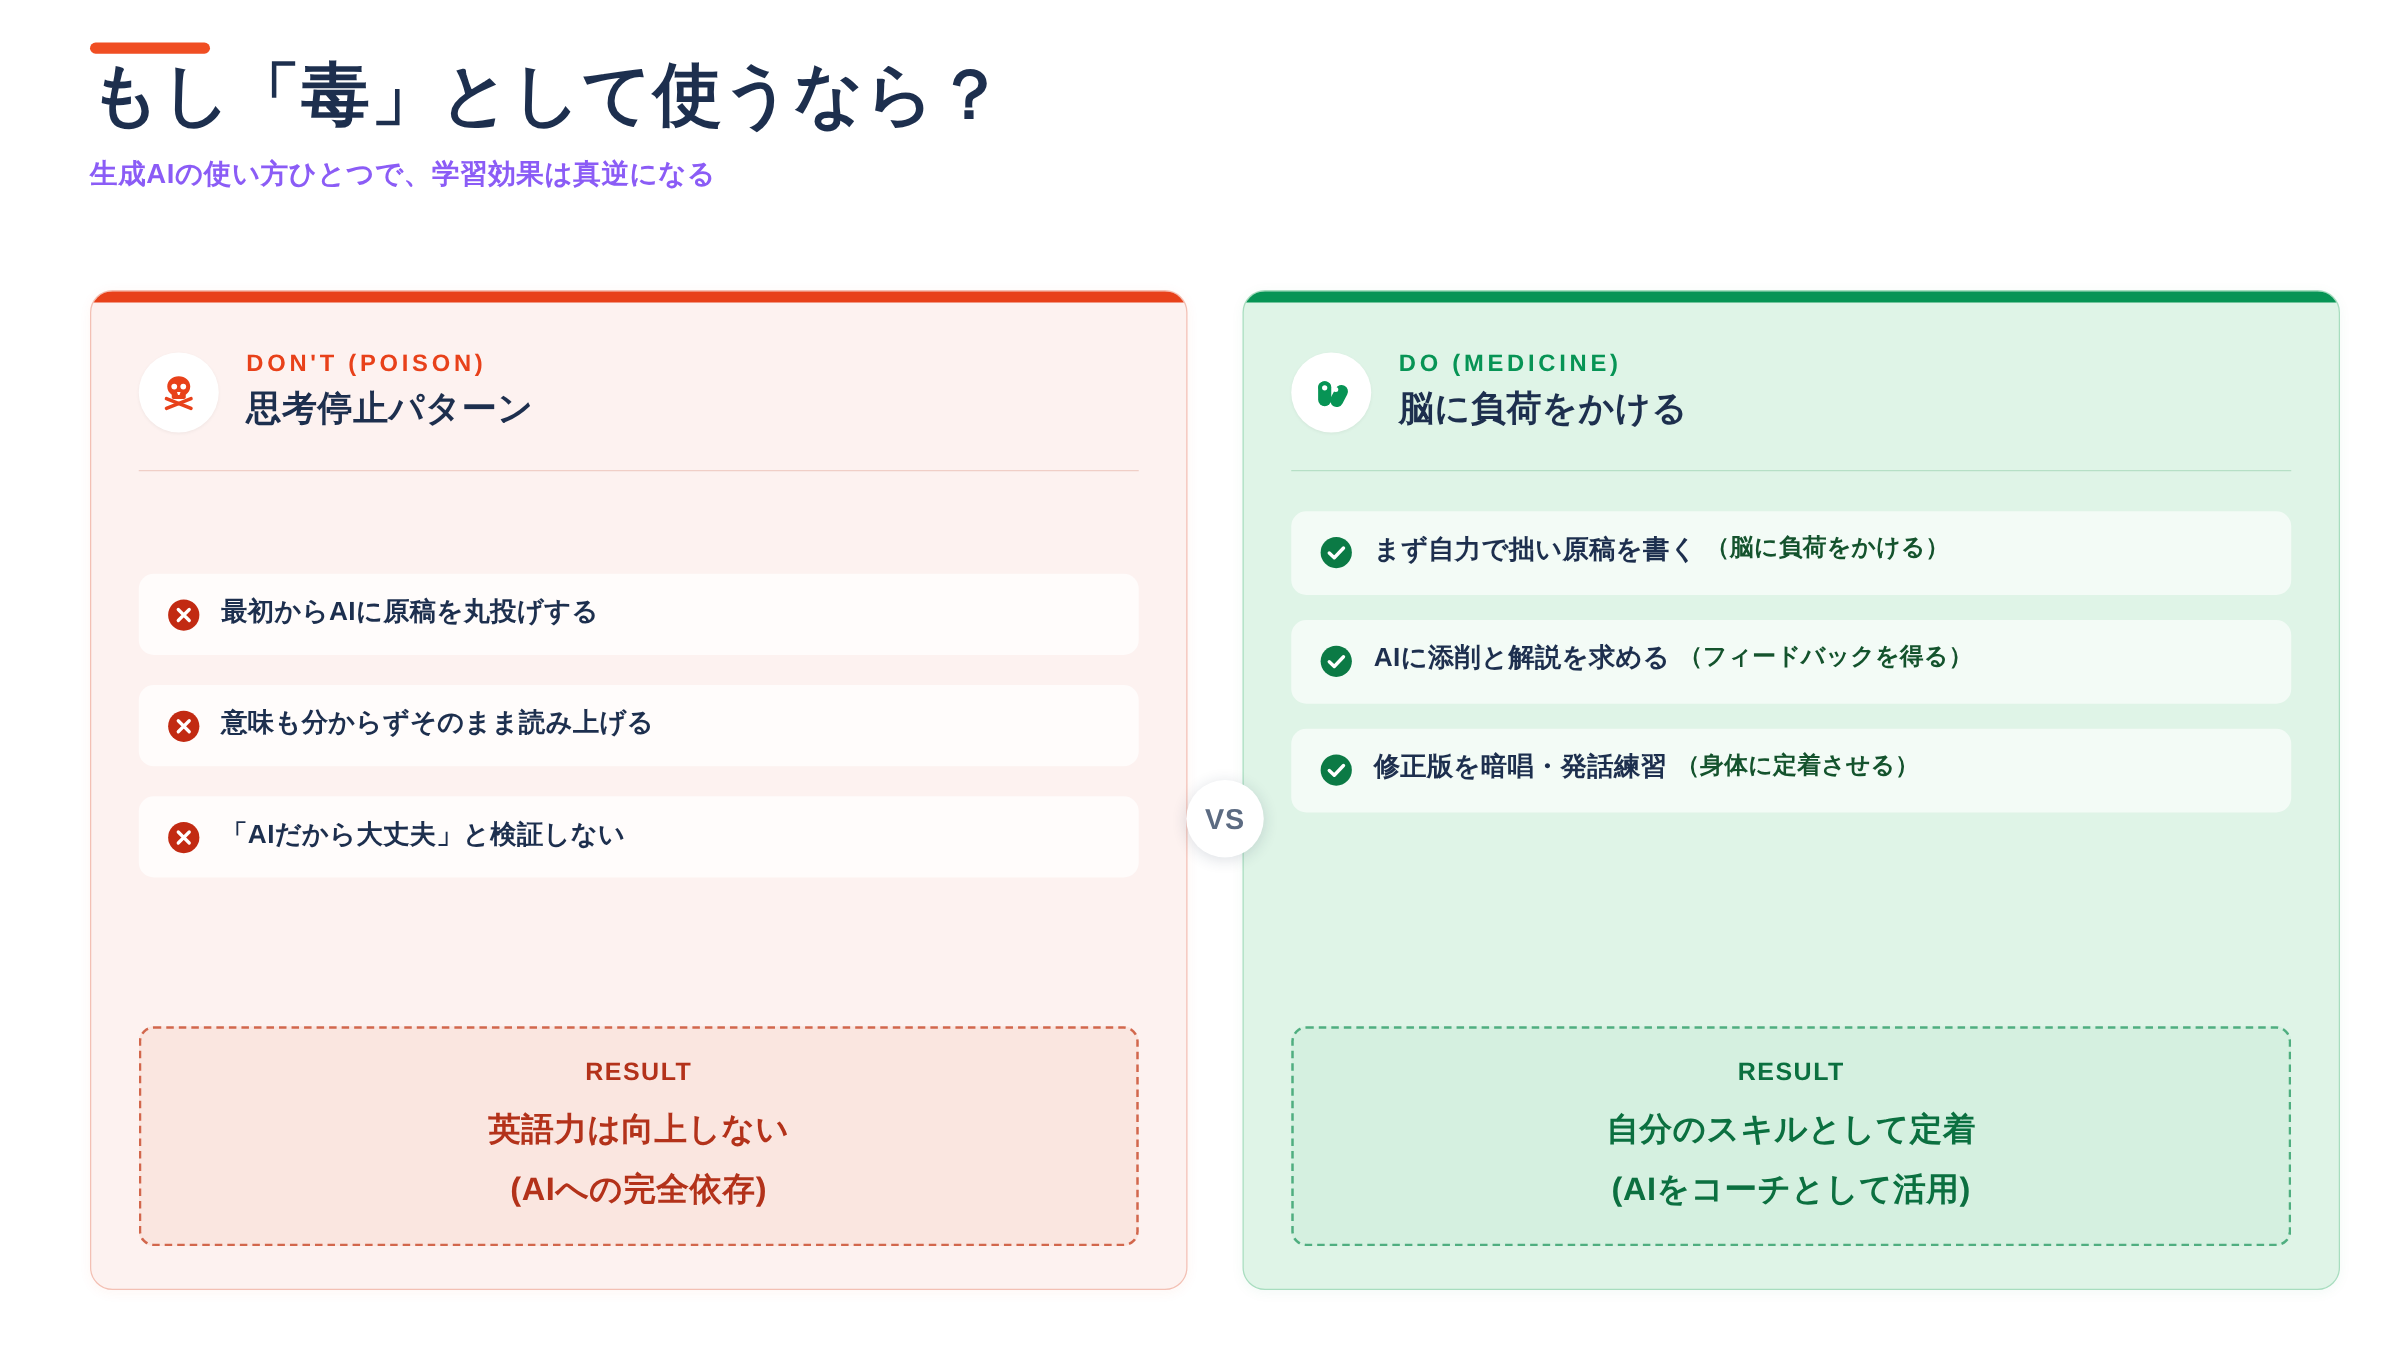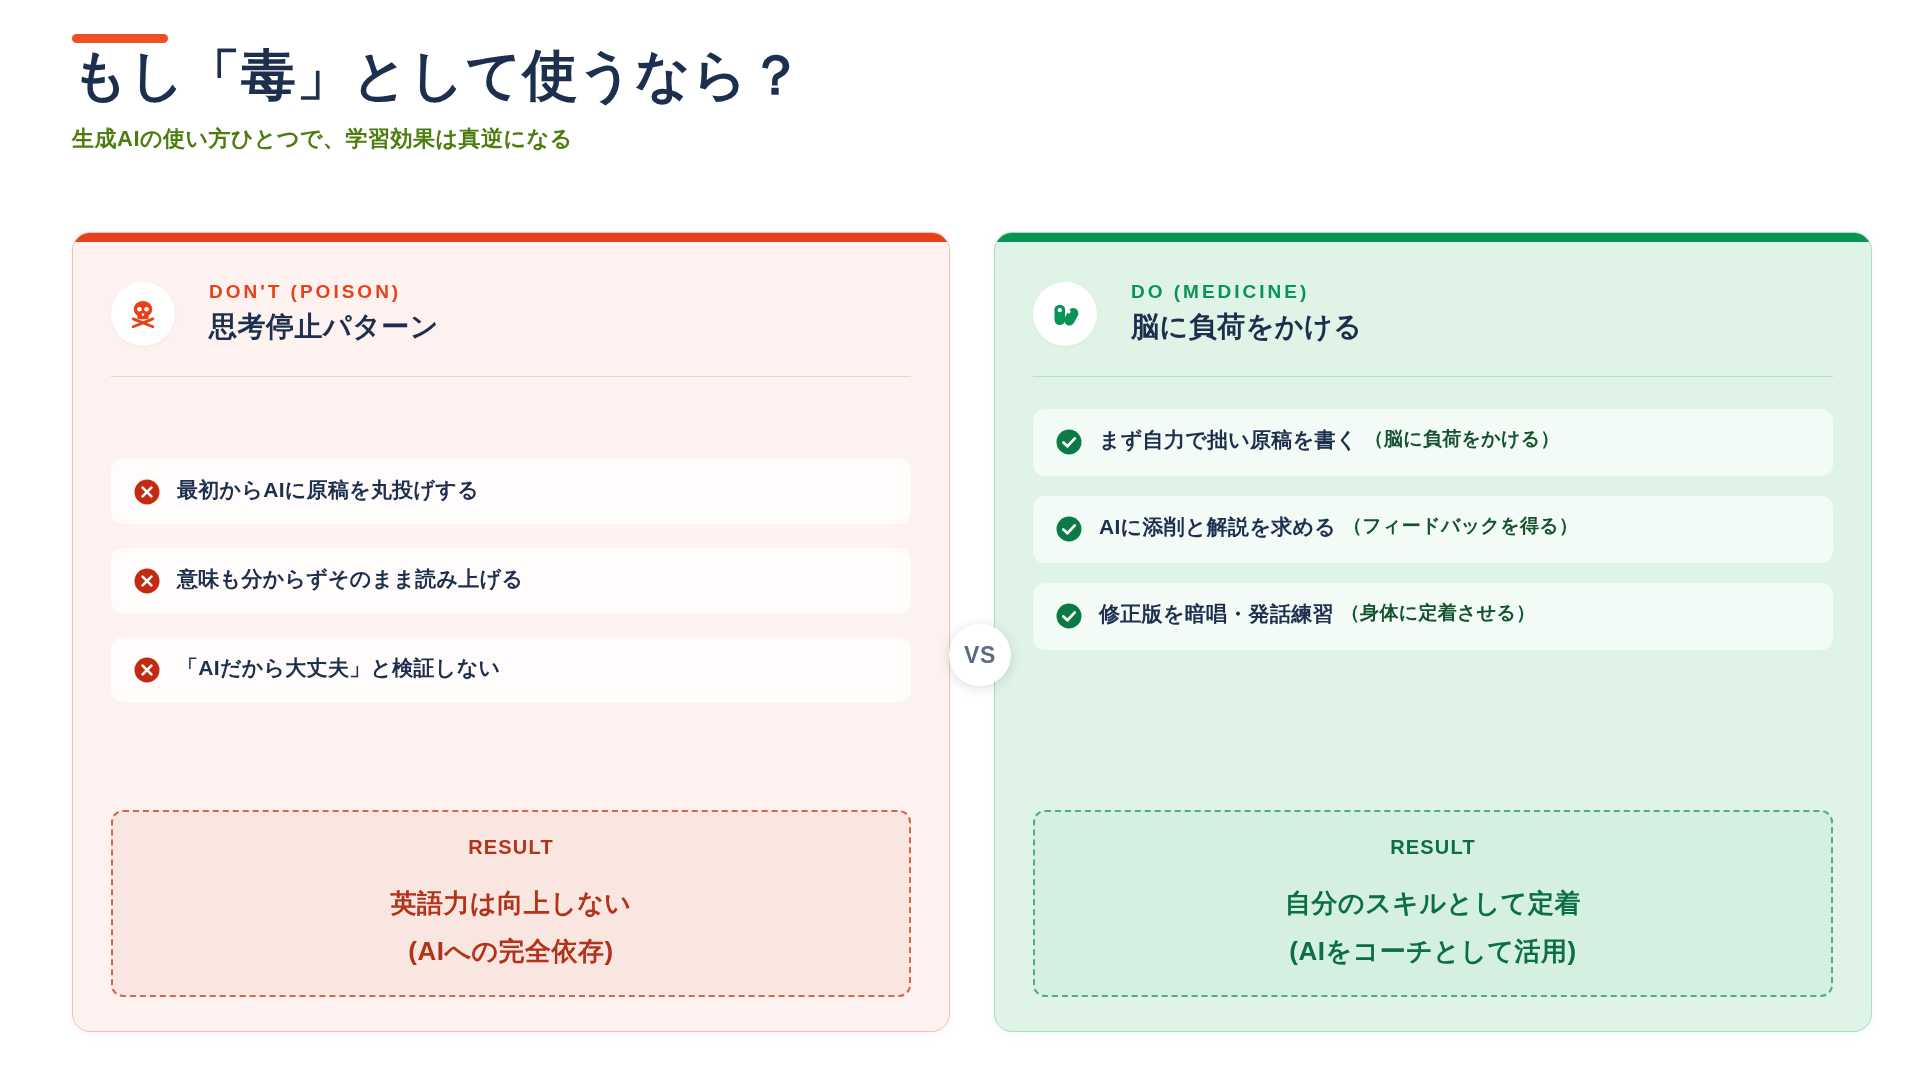--- a/index.html
+++ b/index.html
@@ -20,21 +20,21 @@
     font-weight:700;
     letter-spacing:0.5px;
     color:#1d2f4e;
     line-height:1.18;
     white-space:nowrap;
   }
   .page-subtitle {
     margin-top:16px;
     font-size:22px;
     font-weight:600;
-    color:#4d7c0f;
+    color:#8b5cf6;
     letter-spacing:0.5px;
     white-space:nowrap;
   }
 
   
   .cards { position:absolute; left:72px; top:232px; width:1800px; height:800px; display:flex; gap:44px; }
   .card {
     position:relative;
     width:878px;
     border-radius:18px;
@@ -53,21 +53,21 @@
   .card.poison .card-top-bar { background:#e8411a; }
 
   .card.medicine {
     background:#dff4e7;
     border:1.5px solid #a8ddbf;
     box-shadow:0 2px 10px rgba(0,140,70,0.05);
   }
   .card.medicine .card-top-bar { background:#079455; }
 
   
-  .card-head { display:flex; align-items:center; gap:34px; margin-top:8px; }
+  .card-head { display:flex; align-items:center; gap:22px; margin-top:8px; }
   .head-icon {
     width:64px; height:64px; border-radius:50%;
     background:#ffffff;
     display:flex; align-items:center; justify-content:center;
     flex:0 0 64px;
     box-shadow:0 1px 3px rgba(0,0,0,0.05);
   }
   .head-text { display:flex; flex-direction:column; gap:5px; }
   .kicker {
     font-size:19px; font-weight:700; letter-spacing:3px;
@@ -104,21 +104,21 @@
   
   .result {
     margin-top:auto;
     border-radius:12px;
     padding:24px 20px 26px 20px;
     text-align:center;
   }
   .card.poison .result { border:2px dashed #d2674c; background:rgba(248,220,212,0.55); }
   .card.medicine .result { border:2px dashed #4fae80; background:rgba(201,236,216,0.45); }
   .result-label { font-size:20px; font-weight:700; letter-spacing:1.2px; }
-  .result-line { font-size:26px; font-weight:700; letter-spacing:0.5px; margin-top:28px; line-height:1.3; }
+  .result-line { font-size:26px; font-weight:700; letter-spacing:0.5px; margin-top:17px; line-height:1.3; }
   .result-line.second { margin-top:14px; }
   .card.poison .result-label, .card.poison .result-line { color:#b3321a; }
   .card.medicine .result-label, .card.medicine .result-line { color:#0b7040; }
 
   
   .vs-badge {
     position:absolute;
     left:949px;
     top:624px;
     width:62px; height:62px;

